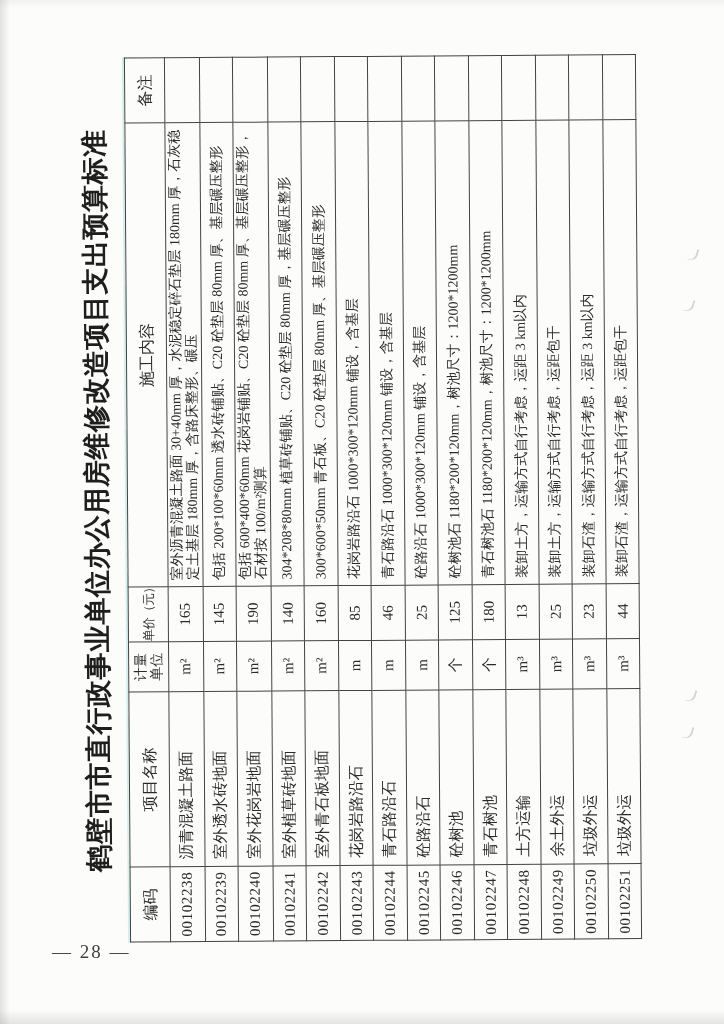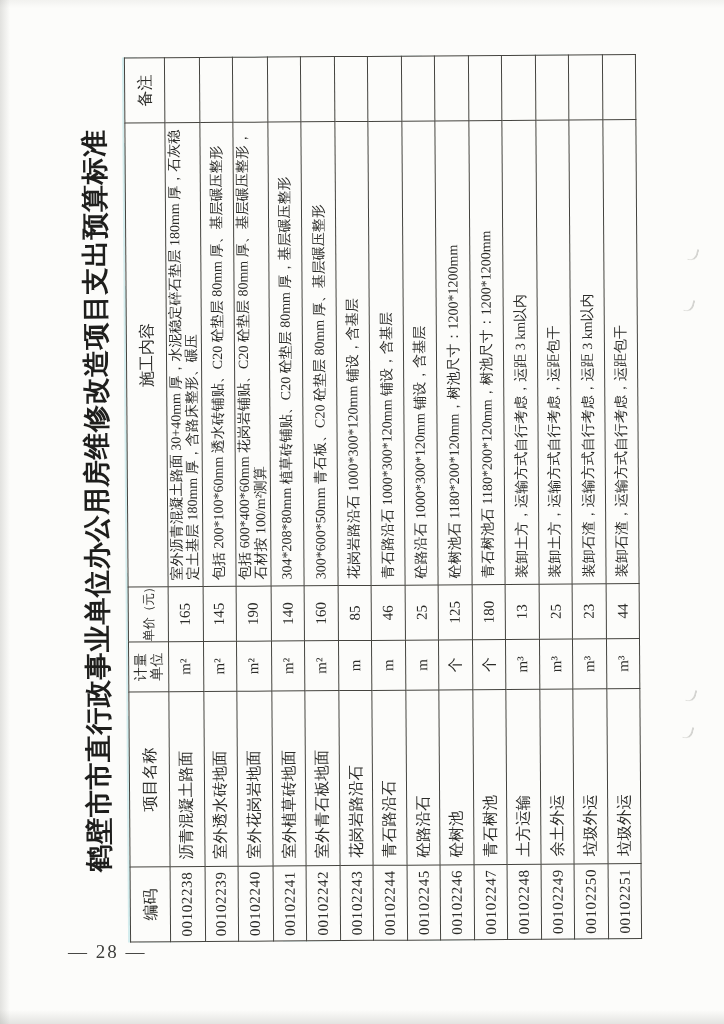--- a/index.html
+++ b/index.html
@@ -64,21 +64,21 @@
   td.c-unit{text-align:center;}
   td.c-price{text-align:center;}
   td.c-content{
     text-align:left;
     padding:1px 4px 1px 6px;
     font-size:14px;
     line-height:1.13;
   }
   .pageno{
     position:absolute;
-    left:68px; top:941px;
+    left:52px; top:941px;
     font-size:19px;
     letter-spacing:2px;
     color:#3f3f3c;
   }
   
   .artifact{
     position:absolute;
     width:8px;height:12px;
     border-right:2px solid rgba(165,165,160,0.45);
     border-bottom:1px solid rgba(165,165,160,0.30);

